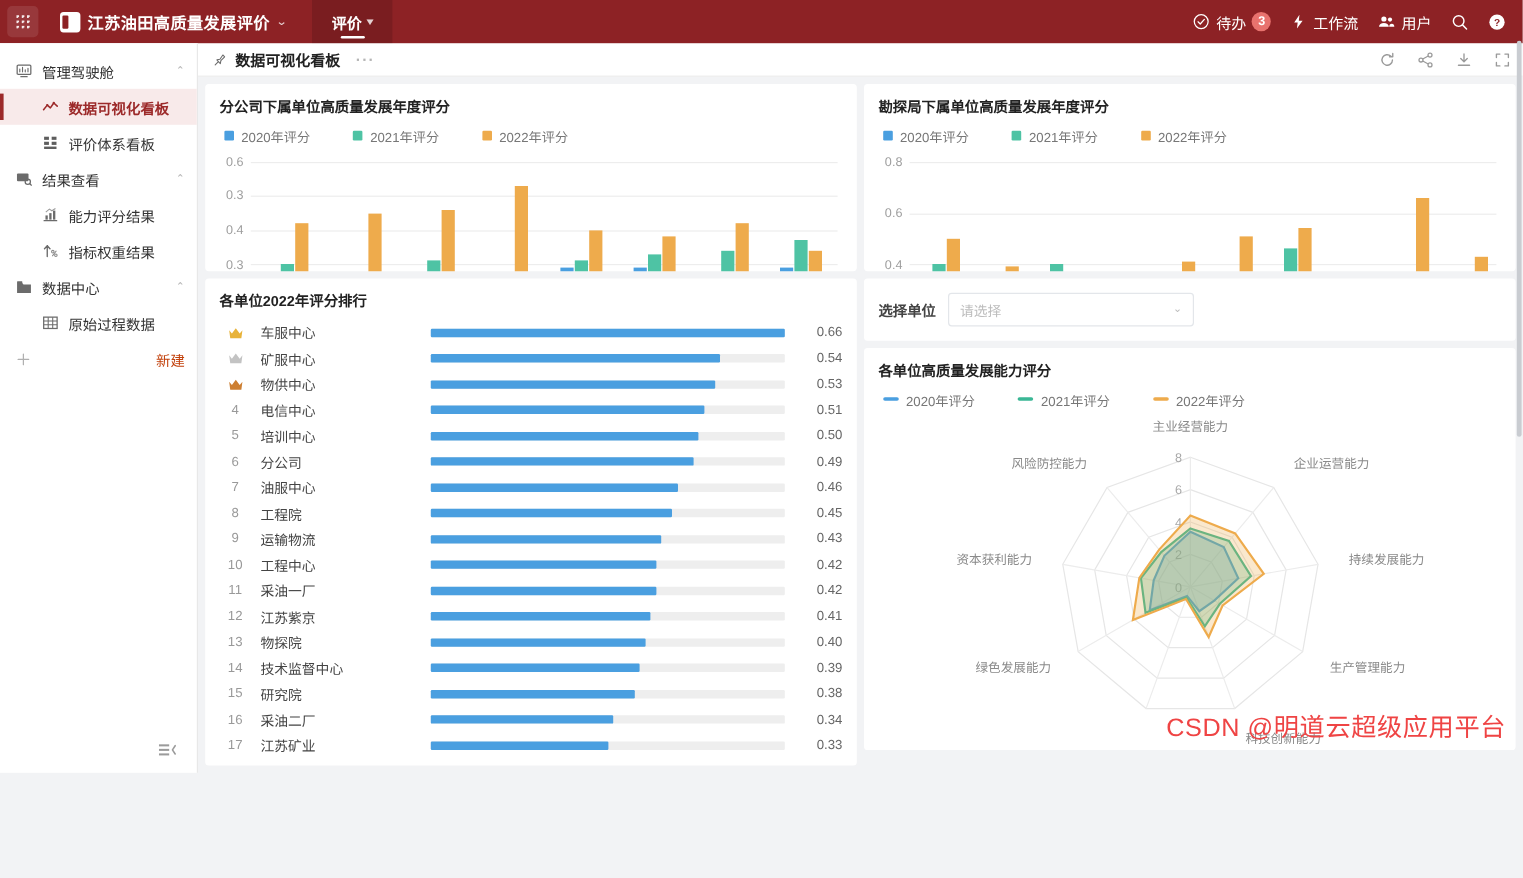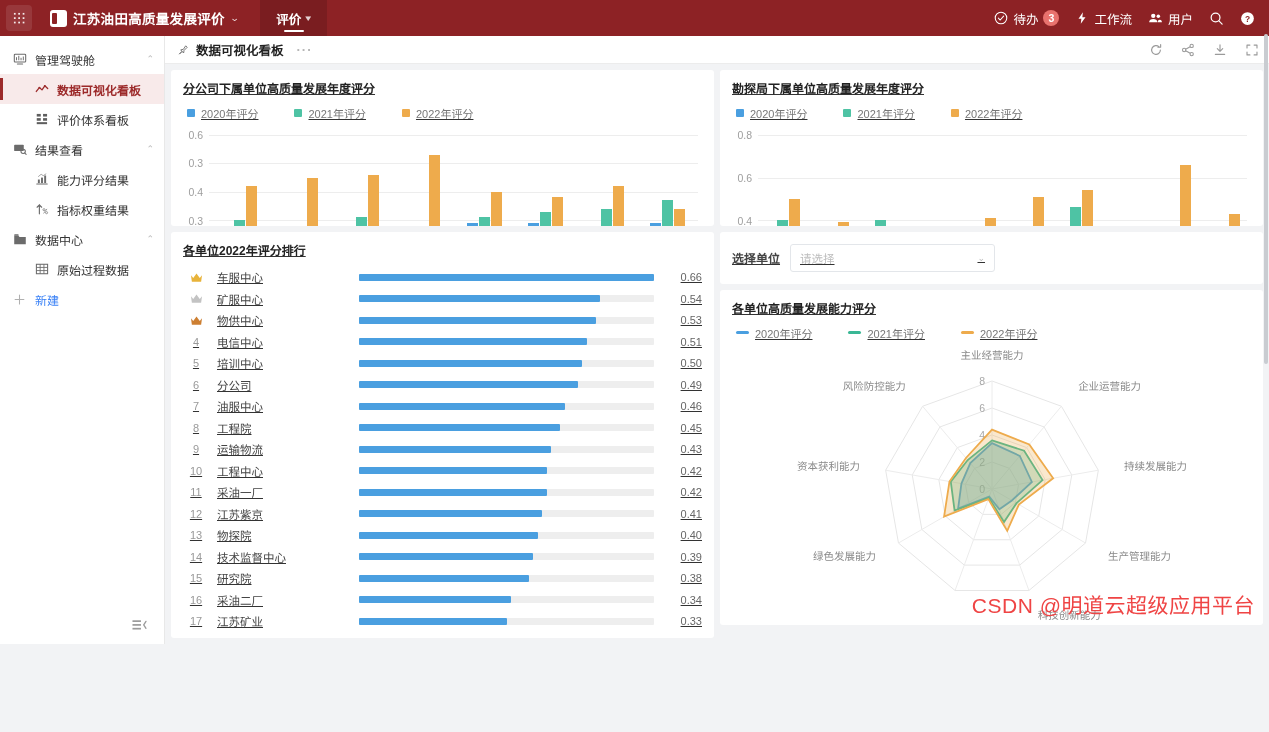--- a/index.html
+++ b/index.html
@@ -75,21 +75,21 @@
   .side-row.group { padding-left: 12px; gap: 8px; }
   .side-row.child { padding-left: 34px; gap: 8px; }
   .side-row.active { background: #f8eaea; color: #9c2a2a; font-weight: bold; }
   .side-row.active::before {
     content: ""; position: absolute; left: 0; top: 4px; bottom: 4px; width: 3px; background: #9c2a2a;
   }
   .side-ico { width: 15px; height: 15px; flex-shrink: 0; display: flex; align-items: center; justify-content: center; }
   .side-ico svg { display: block; }
   .side-label { white-space: nowrap; overflow: hidden; text-overflow: ellipsis; }
   .side-arrow { margin-left: auto; color: #b9b9b9; font-size: 9px; }
-  .side-new { color: #3b82f6; }
+  .side-new { color: #c2410c; justify-content: space-between; }
   .side-new .side-ico { font-size: 14px; color: #b0b0b0; }
   .collapse-btn {
     position: absolute; bottom: 10px; right: 14px; width: 20px; height: 18px;
     cursor: pointer; display: flex; align-items: center; justify-content: center;
   }
 
   
   .main { flex: 1; display: flex; flex-direction: column; min-width: 0; background: #f2f3f5; }
   .crumb-bar {
     height: 28px; background: #fff; display: flex; align-items: center;
@@ -98,21 +98,21 @@
   .crumb-title { display: flex; align-items: center; gap: 7px; font-size: 12.5px; font-weight: bold; color: #222; }
   .crumb-dots { color: #b5b5b5; font-size: 13px; letter-spacing: 1px; margin-left: 6px; cursor: pointer; }
   .crumb-tools { margin-left: auto; display: flex; align-items: center; gap: 18px; color: #9a9a9a; }
   .crumb-tools span { cursor: pointer; display: flex; }
 
   .dash {
     flex: 1; overflow: hidden; padding: 6px;
     display: grid; grid-template-columns: 1fr 1fr; grid-template-rows: auto auto;
     gap: 6px; align-content: start;
   }
-  .card { background: #fff; border-radius: 3px; padding: 9px 12px 4px 12px; overflow: hidden; text-decoration: underline; }
+  .card { background: #fff; border-radius: 3px; padding: 9px 12px 4px 12px; overflow: hidden; }
   .card-title { font-size: 12px; font-weight: bold; color: #222; margin-bottom: 9px; }
   .legend { display: flex; align-items: center; gap: 36px; margin-bottom: 8px; padding-left: 4px; }
   .legend-item { display: flex; align-items: center; gap: 6px; font-size: 11px; color: #777; }
   .lg-sq { width: 8px; height: 8px; border-radius: 1px; }
   .lg-ln { width: 13px; height: 2.5px; border-radius: 2px; }
 
   
   .chart-box { position: relative; height: 196px; }
   .plot { position: absolute; left: 26px; right: 4px; top: 6px; bottom: 20px; }
   .gridline { position: absolute; left: 0; right: 0; height: 1px; background: #ededed; }

